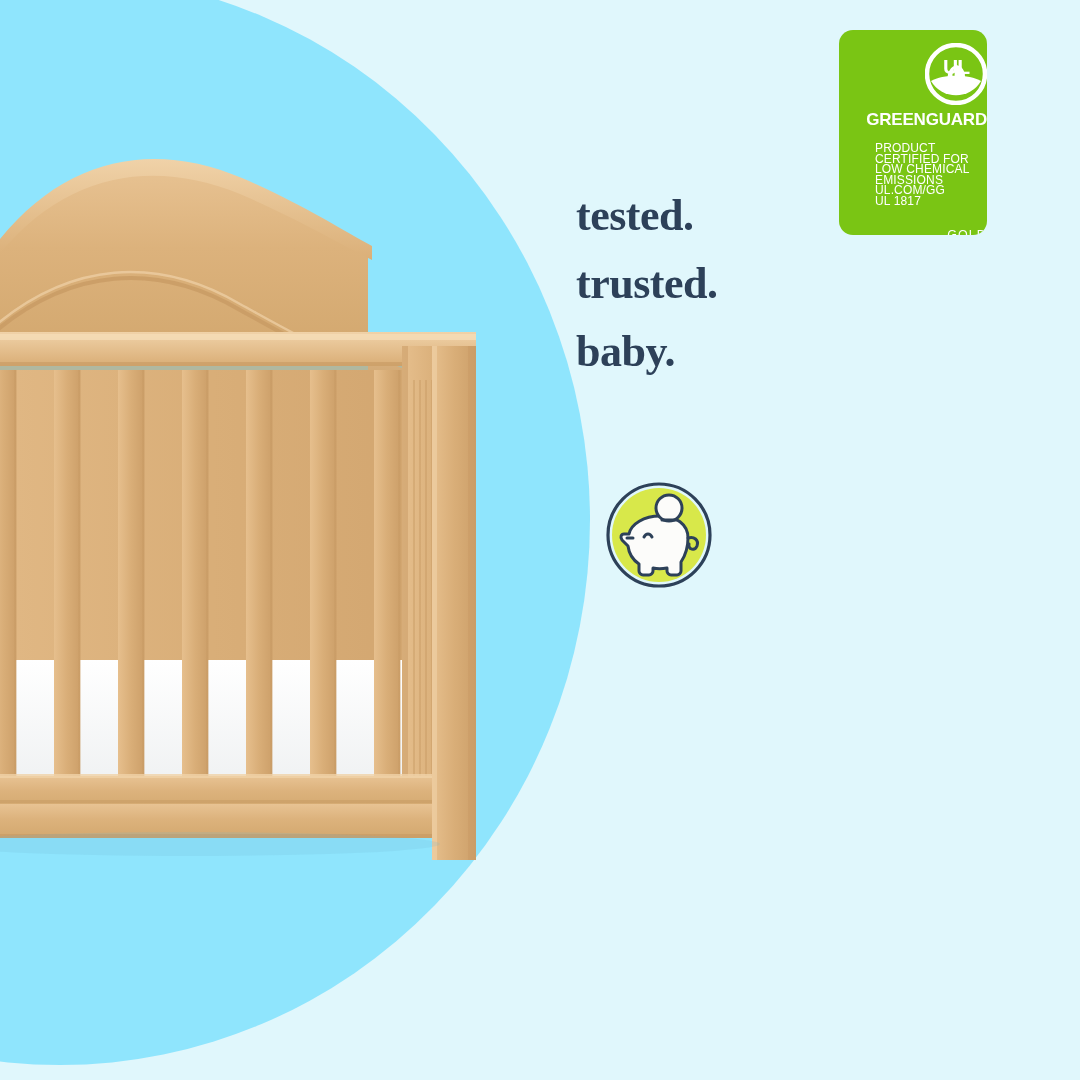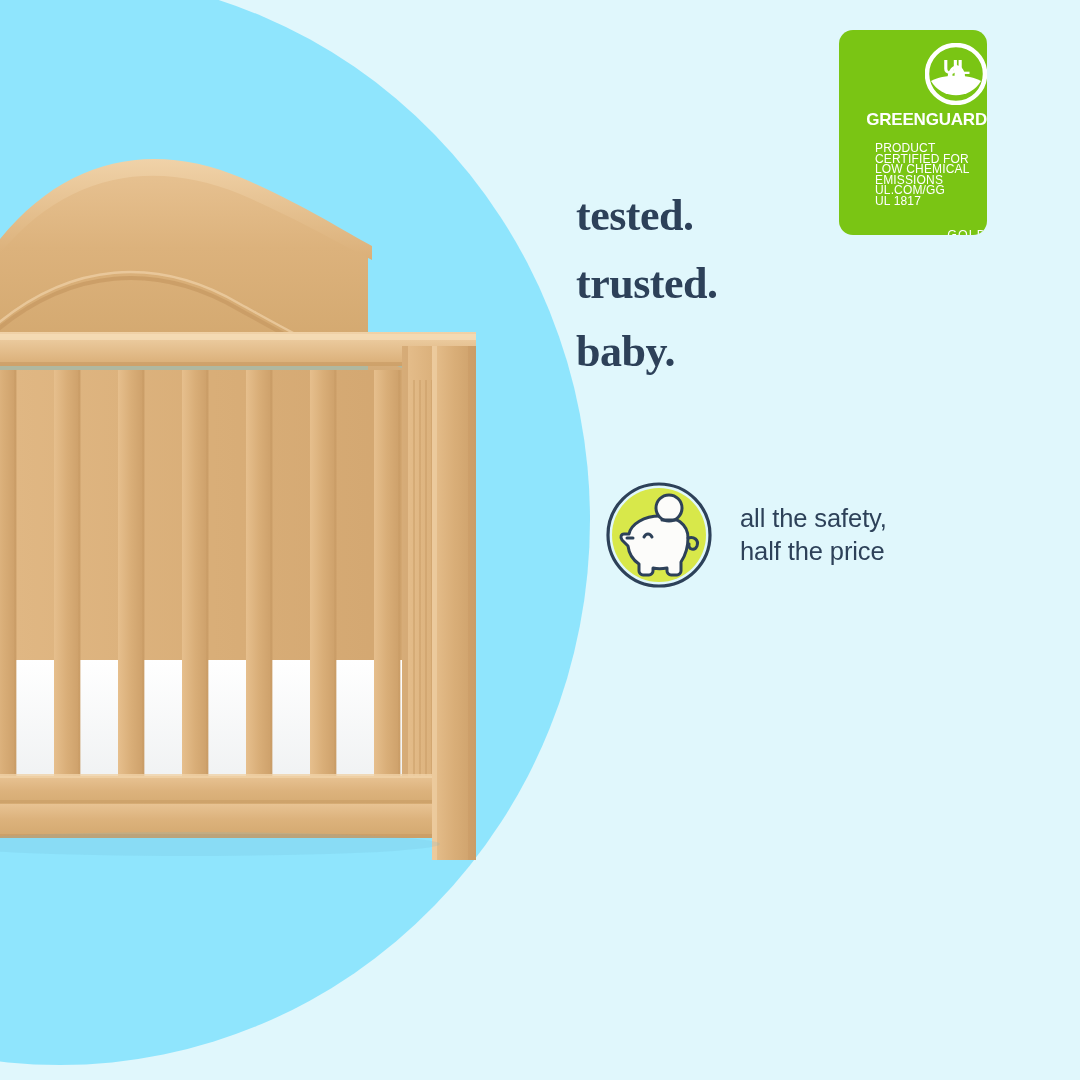--- a/index.html
+++ b/index.html
@@ -258,22 +258,18 @@
                      L77,99 C79,99 81,97 81,95 L81,86
                      C85,80 88,72 88,62 Z"></path>
             <circle cx="69" cy="32" r="13"></circle>
           </g>
           <path d="M62,44 L76,44" stroke="#2d4159" stroke-width="3" stroke-linecap="round"></path>
           <path d="M27,62 L33,62" stroke="#2d4159" stroke-width="3" stroke-linecap="round"></path>
           <path d="M44,61 C46,57 50,57 52,61" fill="none" stroke="#2d4159" stroke-width="3" stroke-linecap="round"></path>
           <path d="M88,62 C94,60 99,64 97,70 C95,75 88,74 89,68" fill="none" stroke="#2d4159" stroke-width="3" stroke-linecap="round" stroke-linejoin="round"></path>
         </svg>
       </div>
-      <div class="feature-label">
-        <span>all the safety,</span>
-        <span>half the price</span>
-      </div>
     </div>
 
 
 
   </div>
 </div>
 
 </body></html>

